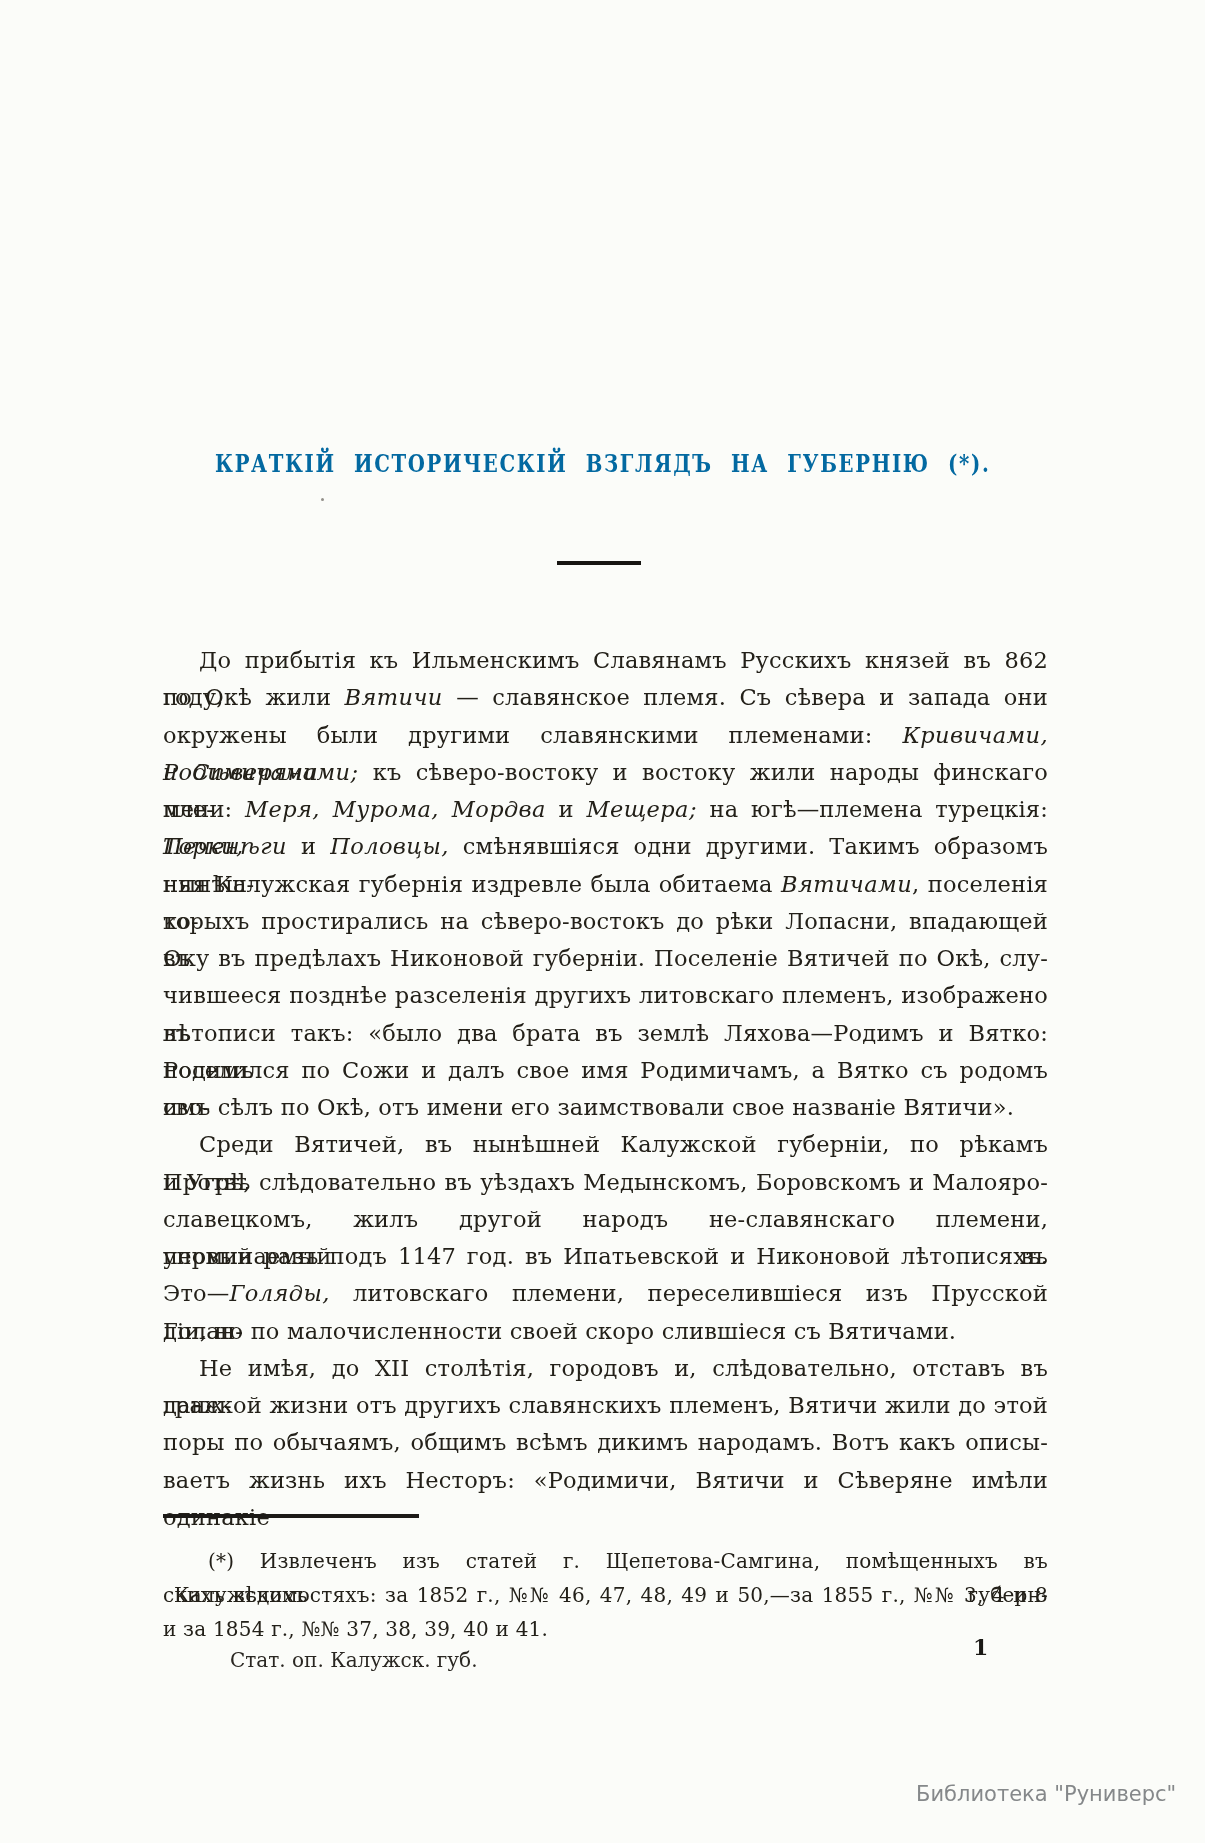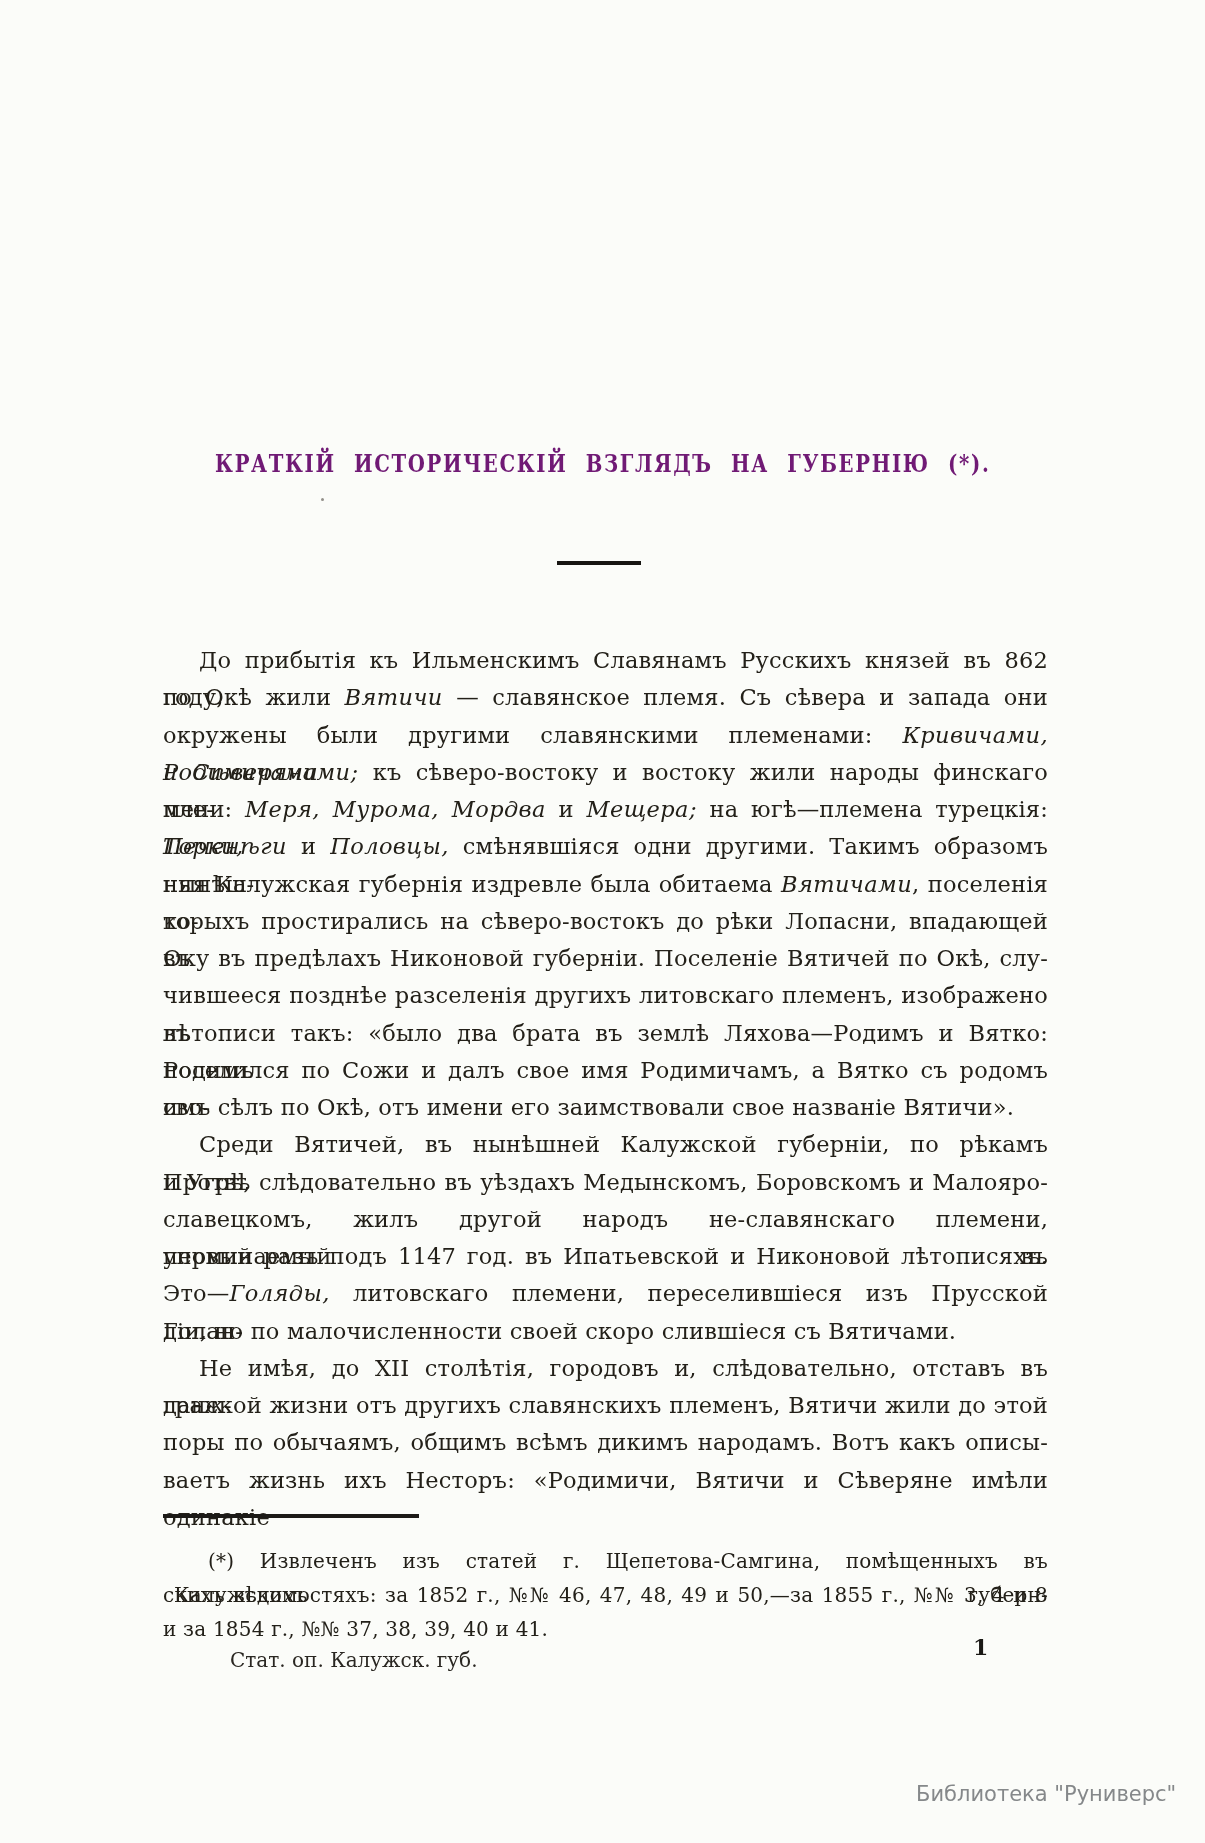--- a/index.html
+++ b/index.html
@@ -15,21 +15,21 @@
     overflow:hidden;
     font-family:"DejaVu Serif", serif;
     color:var(--ink);
   }
   .title{
     position:absolute;
     left:0;top:447px;width:1205px;
     text-align:center;
     font-size:24px;line-height:34px;
     font-weight:bold;
-    color:#701a75;
+    color:#0369a1;
     white-space:nowrap;
   }
   .title-inner{
     display:inline-block;
     transform:scaleX(0.82);
     transform-origin:center;
     letter-spacing:2px;
     word-spacing:12px;
   }
   .title-divider{

